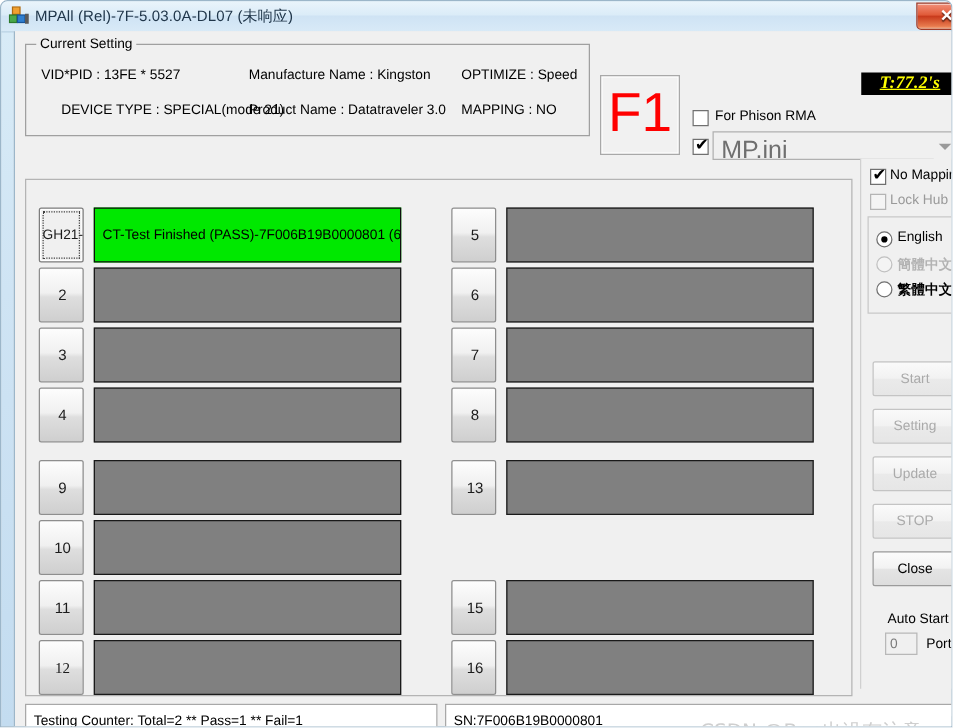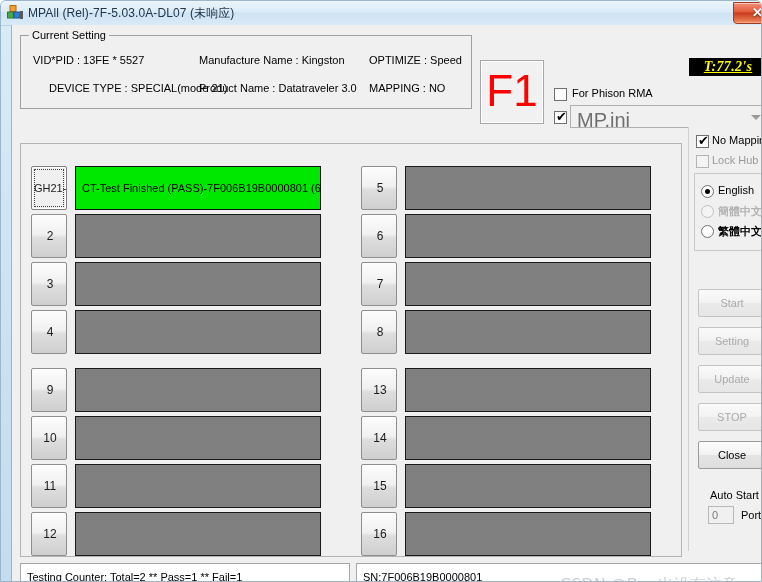--- a/index.html
+++ b/index.html
@@ -554,21 +554,21 @@
               <span class="lbl">10</span>
             </div>
             <div class="port-status"></div>
           </div>
           <div class="port-row" style="left: 10px; top: 320px; width: 292px;">
             <div class="port-btn">
               <span class="lbl">11</span>
             </div>
             <div class="port-status"></div>
           </div>
-          <div class="port-row" style="left: 10px; top: 368px; width: 292px;">
+          <div class="port-row" style="left: 10px; top: 368px; width: 292px; font-family: Liberation Serif, serif;">
             <div class="port-btn">
               <span class="lbl">12</span>
             </div>
             <div class="port-status"></div>
           </div>
           <div class="port-row" style="left: 340px; top: 22px; width: 292px;">
             <div class="port-btn">
               <span class="lbl">5</span>
             </div>
             <div class="port-status"></div>
@@ -587,26 +587,20 @@
           </div>
           <div class="port-row" style="left: 340px; top: 166px; width: 292px;">
             <div class="port-btn">
               <span class="lbl">8</span>
             </div>
             <div class="port-status"></div>
           </div>
           <div class="port-row" style="left: 340px; top: 224px; width: 292px;">
             <div class="port-btn">
               <span class="lbl">13</span>
-            </div>
-            <div class="port-status"></div>
-          </div>
-          <div class="port-row" style="left: 340px; top: 272px; width: 292px;">
-            <div class="port-btn">
-              <span class="lbl">14</span>
             </div>
             <div class="port-status"></div>
           </div>
           <div class="port-row" style="left: 340px; top: 320px; width: 292px;">
             <div class="port-btn">
               <span class="lbl">15</span>
             </div>
             <div class="port-status"></div>
           </div>
           <div class="port-row" style="left: 340px; top: 368px; width: 292px;">

